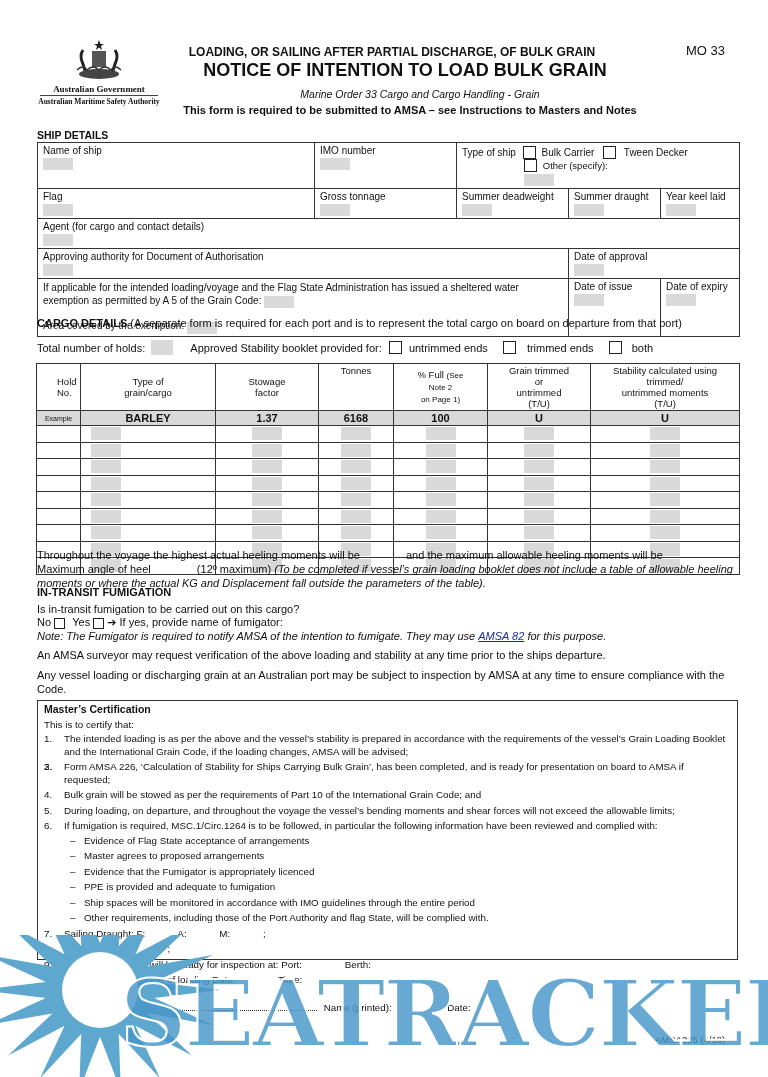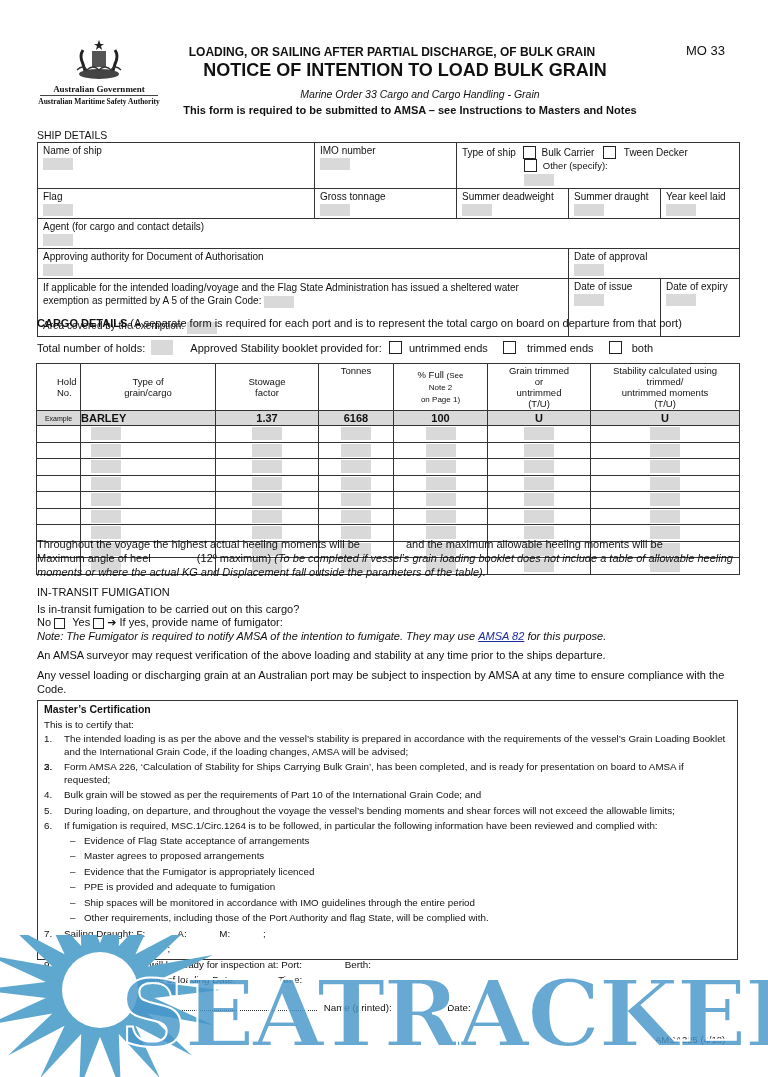--- a/index.html
+++ b/index.html
@@ -13,37 +13,37 @@
   
   .logo { left:34px; top:38px; width:130px; text-align:center; }
   .logo .crest { width:60px; height:44px; margin:0 auto; }
   .logo .gov { font-family:"Liberation Serif", serif; font-weight:bold; font-size:9px; border-bottom:1px solid #444; margin:0 6px; padding-bottom:1px; }
   .logo .amsa { font-family:"Liberation Serif", serif; font-weight:bold; font-size:7.5px; margin-top:1px; }
   .h-sub { left:172px; top:45px; width:440px; text-align:center; font-weight:bold; font-size:12px; }
   .h-title { left:170px; top:60px; width:470px; text-align:center; font-weight:bold; font-size:18px; }
   .h-ref { left:686px; top:43px; font-size:13px; }
   .h-mo { left:200px; top:88px; width:440px; text-align:center; font-style:italic; font-size:10.5px; }
   .h-note { left:150px; top:104px; width:520px; text-align:center; font-weight:bold; font-size:11px; }
-  .sec-title { font-weight:normal; font-size:10.5px; }
+  .sec-title { font-weight:bold; font-size:10.5px; }
   
   table.ship { position:absolute; left:37px; top:142px; width:702px; border-collapse:collapse; table-layout:fixed; }
   table.ship td { border:1px solid #333; vertical-align:top; padding:2px 5px; font-size:10px; position:relative; }
   table.ship .field { display:block; margin-top:2px; width:30px; }
   
   .cargo-title { left:37px; top:317px; font-size:11px; }
   .cargo-title b { font-weight:bold; }
   .holds-row { left:37px; top:340px; font-size:11px; white-space:nowrap; }
   .holds-row span { vertical-align:middle; }
   table.cargo { position:absolute; left:36px; top:363px; width:703px; border-collapse:collapse; table-layout:fixed; }
   table.cargo th, table.cargo td { border:1px solid #333; font-weight:normal; font-size:9.5px; text-align:center; padding:0; height:15.5px; }
   table.cargo th { line-height:11px; padding:1px 20px; height:22px; }
   table.cargo th small { font-size:8px; }
   table.cargo tr.example td { background:#d9d9d9; font-weight:bold; font-size:11px; height:14px; }
   table.cargo tr.example td.ex-label { font-size:7px; font-weight:normal; }
-  table.cargo tr.example td.left { text-align:left; }
+  table.cargo tr.example td.left { text-align:center; }
   table.cargo td .field { width:30px; height:13px; }
   table.cargo td.left-field { text-align:left; padding-left:10px; }
   
   .para { left:37px; width:705px; font-size:11px; line-height:14px; }
   .para i { font-style:italic; }
   .link { color:#1a2b9a; text-decoration:underline; font-style:italic; }
   
   .cert { position:absolute; left:37px; top:700px; width:701px; height:260px; border:1px solid #333; box-sizing:border-box; }
   .cert-title { position:absolute; left:6px; top:2px; font-weight:bold; font-size:10.5px; }
   .cert-lead { position:absolute; left:6px; top:18px; font-size:9.8px; }
@@ -297,21 +297,21 @@
         <td class="left-field"><span class="field"></span></td>
         <td><span class="field"></span></td>
         <td><span class="field"></span></td>
         <td><span class="field"></span></td>
         <td><span class="field"></span></td>
         <td><span class="field"></span></td>
       </tr>
     </tbody>
 </table>
 
-<div class="abs para" style="top:537px;">
+<div class="abs para" style="top:548px;">
   <span>Throughout the voyage the highest actual heeling moments will be</span>
   <span style="display:inline-block; width:40px;"></span>
   <span>and the maximum allowable heeling moments will be</span><br>
   <span>Maximum angle of heel</span>
   <span style="display:inline-block; width:40px;"></span>
   <span>(12º maximum)</span>
   <i>(To be completed if vessel’s grain loading booklet does not include a table of allowable heeling moments or where the actual KG and Displacement fall outside the parameters of the table).</i>
 </div>
 
 <div class="abs sec-title" style="left:37px; top:586px; font-size:11px;">IN-TRANSIT FUMIGATION</div>

